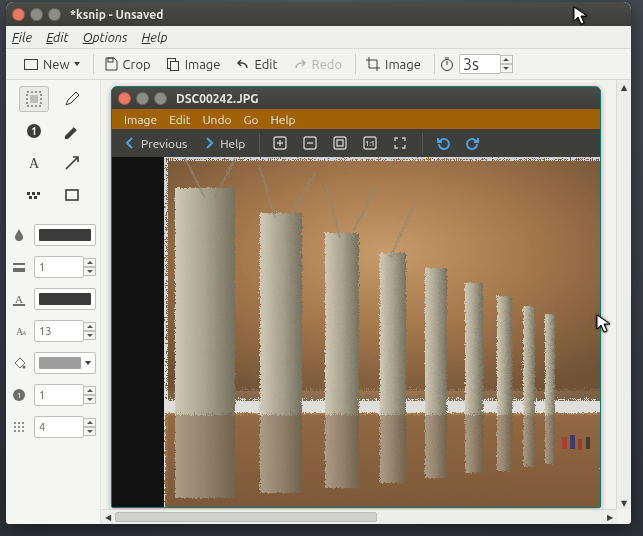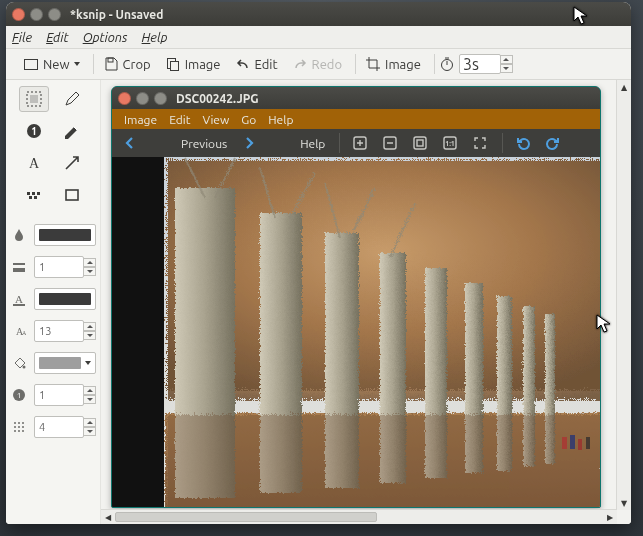--- a/index.html
+++ b/index.html
@@ -311,21 +311,20 @@
     align-items: center;
     padding: 0 4px;
   }
   .inner-btn {
     display: flex;
     align-items: center;
     padding: 2px 5px;
     margin-right: 3px;
     cursor: default;
     color: #e2e2de;
-    gap: 40px;
   }
   .inner-btn .ic {
     width: 17px; height: 17px;
     display: inline-flex;
     align-items: center;
     justify-content: center;
     margin-right: 3px;
   }
   .inner-btn.icon-only .ic { margin-right: 0; font-weight: bold; }
   .inner-sep {
@@ -621,21 +620,21 @@
       <div class="inner-window">
         <div class="inner-titlebar">
           <div class="win-btn win-close"></div>
           <div class="win-btn win-min"></div>
           <div class="win-btn win-max"></div>
           <span style="margin-left:4px;">DSC00242.JPG</span>
         </div>
         <div class="inner-menubar">
           <span class="m">Image</span>
           <span class="m">Edit</span>
-          <span class="m">View</span>
+          <span class="m">Undo</span>
           <span class="m">Go</span>
           <span class="m">Help</span>
         </div>
         <div class="inner-toolbar">
           <div class="inner-btn blue-stroke">
             <span class="ic">
               <svg width="14" height="14" fill="none" stroke-width="2.2">
                   <path d="M9 2 4 7l5 5"></path>
                 </svg>
             </span>

